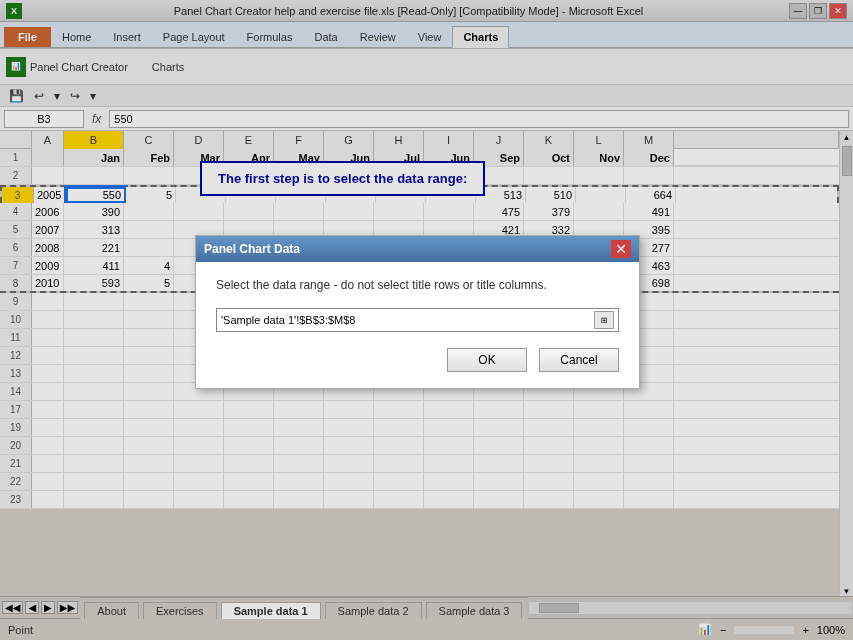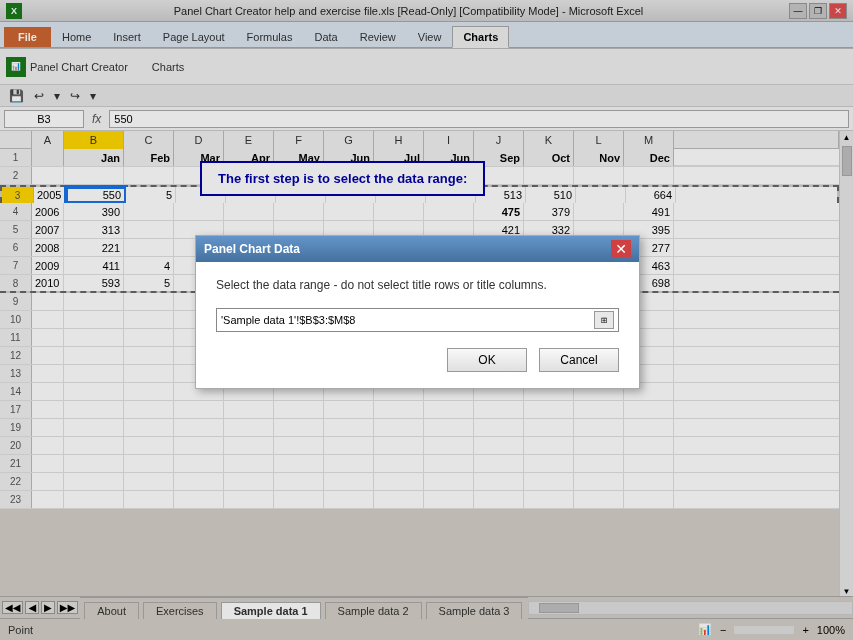--- a/index.html
+++ b/index.html
@@ -217,21 +217,21 @@
           <div class="row-num">4</div>
           <div class="cell year" style="width:32px; min-width:32px;">2006</div>
           <div class="cell cell-right" style="width:60px; min-width:60px;">390</div>
           <div class="cell" style="width:50px; min-width:50px;"></div>
           <div class="cell" style="width:50px; min-width:50px;"></div>
           <div class="cell" style="width:50px; min-width:50px;"></div>
           <div class="cell" style="width:50px; min-width:50px;"></div>
           <div class="cell" style="width:50px; min-width:50px;"></div>
           <div class="cell" style="width:50px; min-width:50px;"></div>
           <div class="cell" style="width:50px; min-width:50px;"></div>
-          <div class="cell cell-right" style="width:50px; min-width:50px;font-weight:bold;">475</div>
+          <div class="cell cell-right" style="width:50px; min-width:50px;">475</div>
           <div class="cell cell-right" style="width:50px; min-width:50px;">379</div>
           <div class="cell" style="width:50px; min-width:50px;"></div>
           <div class="cell cell-right" style="width:50px; min-width:50px;">491</div>
           <div style="flex:1; background:white;"></div>
         </div>
         <div class="grid-row">
           <div class="row-num">5</div>
           <div class="cell year" style="width:32px; min-width:32px;">2007</div>
           <div class="cell cell-right" style="width:60px; min-width:60px;">313</div>
           <div class="cell" style="width:50px; min-width:50px;"></div>

